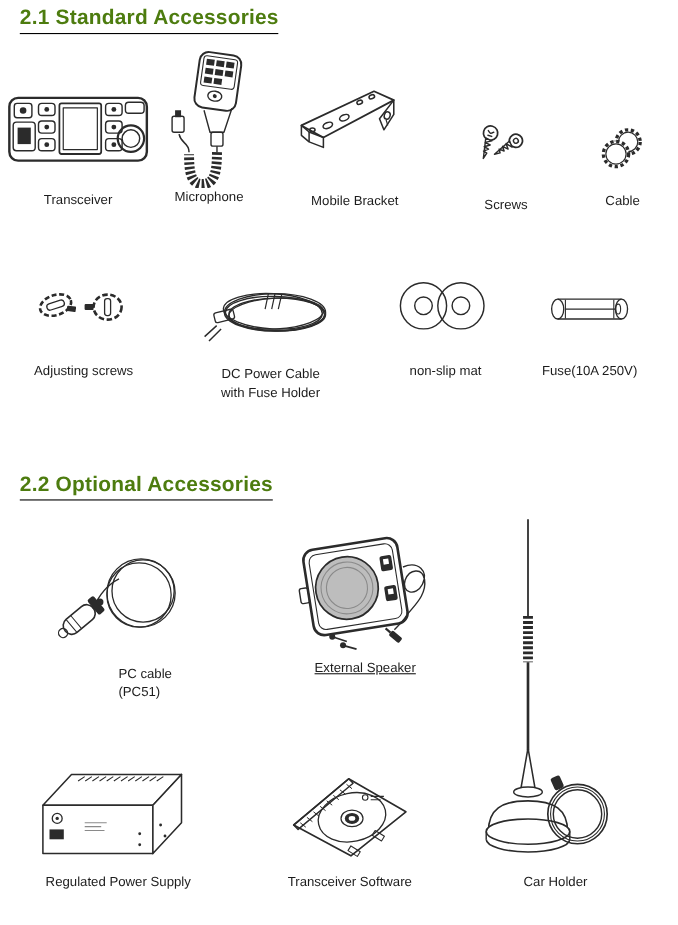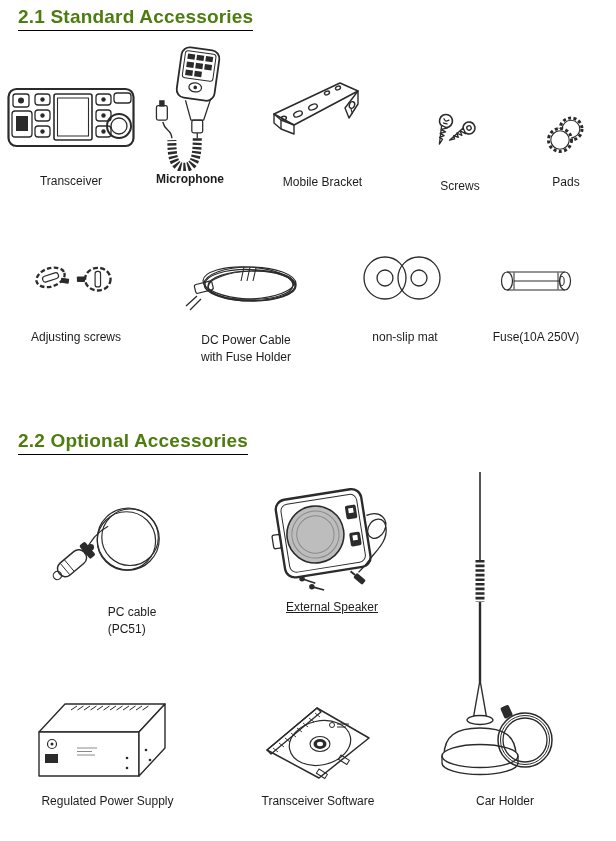--- a/index.html
+++ b/index.html
@@ -51,21 +51,21 @@
         <circle cx="98.5" cy="31.5" r="2.2" fill="#2b2b2b" stroke="none"></circle>
         <circle cx="98.5" cy="47.5" r="2.2" fill="#2b2b2b" stroke="none"></circle>
         <rect x="109" y="9" width="17" height="10" rx="3"></rect>
         <circle cx="114" cy="42" r="12" stroke-width="2"></circle>
         <circle cx="114" cy="42" r="8"></circle>
       </g>
     </svg>
     <div class="caption">Transceiver</div>
   </div>
 
-  <div class="item" style="left:134px;top:44px;width:112px;height:144px;font-weight:bold;">
+  <div class="item" style="left:134px;top:44px;width:112px;height:144px;">
     <svg width="104" height="127" viewBox="0 0 104 140">
       <g fill="none" stroke="#2b2b2b" stroke-width="1.4" stroke-linejoin="round">
         <g transform="rotate(8 60 32)">
           <rect x="40" y="5" width="42" height="56" rx="9" stroke-width="2"></rect>
           <rect x="44" y="9" width="34" height="30" rx="3" stroke-width="1.1"></rect>
           <rect x="47" y="12" width="8" height="6" fill="#2b2b2b" stroke="none"></rect>
           <rect x="57" y="12" width="8" height="6" fill="#2b2b2b" stroke="none"></rect>
           <rect x="67" y="12" width="8" height="6" fill="#2b2b2b" stroke="none"></rect>
           <rect x="47" y="21" width="8" height="6" fill="#2b2b2b" stroke="none"></rect>
           <rect x="57" y="21" width="8" height="6" fill="#2b2b2b" stroke="none"></rect>
@@ -126,21 +126,21 @@
 
   <div class="item" style="left:530px;top:112px;width:72px;height:79px;">
     <svg width="52" height="46" viewBox="0 0 52 46">
       <g stroke="#2b2b2b">
         <circle cx="31" cy="17" r="11" fill="none" stroke-width="3" stroke-dasharray="3 2.4"></circle>
         <circle cx="31" cy="17" r="8.8" fill="none" stroke-width="1.1"></circle>
         <circle cx="20" cy="28" r="11.5" fill="#fff" stroke-width="3" stroke-dasharray="3 2.4"></circle>
         <circle cx="20" cy="28" r="9.2" fill="#fff" stroke-width="1.1"></circle>
       </g>
     </svg>
-    <div class="caption">Pads</div>
+    <div class="caption">Cable</div>
   </div>
 
   <div class="item" style="left:6px;top:258px;width:140px;height:88px;">
     <svg width="100" height="46" viewBox="0 0 110 46">
       <g fill="none" stroke="#2b2b2b" stroke-width="1.3">
         <g transform="translate(27,19) rotate(-18)">
           <ellipse cx="0" cy="0" rx="16" ry="10" stroke-width="2.6" stroke-dasharray="5 2.6"></ellipse>
           <rect x="-9" y="-3.2" width="18" height="6.4" rx="3"></rect>
           <rect x="11" y="4" width="9" height="5.5" rx="1" fill="#2b2b2b" stroke="none" transform="rotate(26 11 4)"></rect>
         </g>

